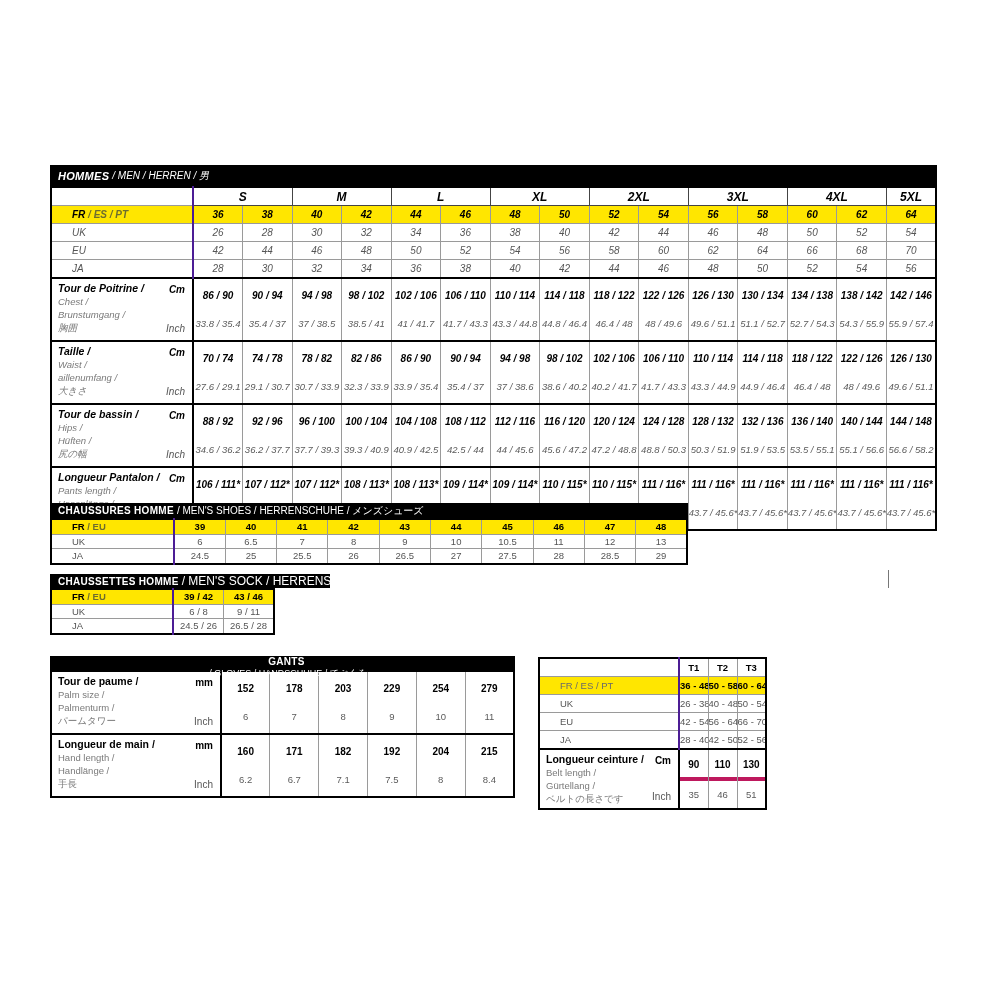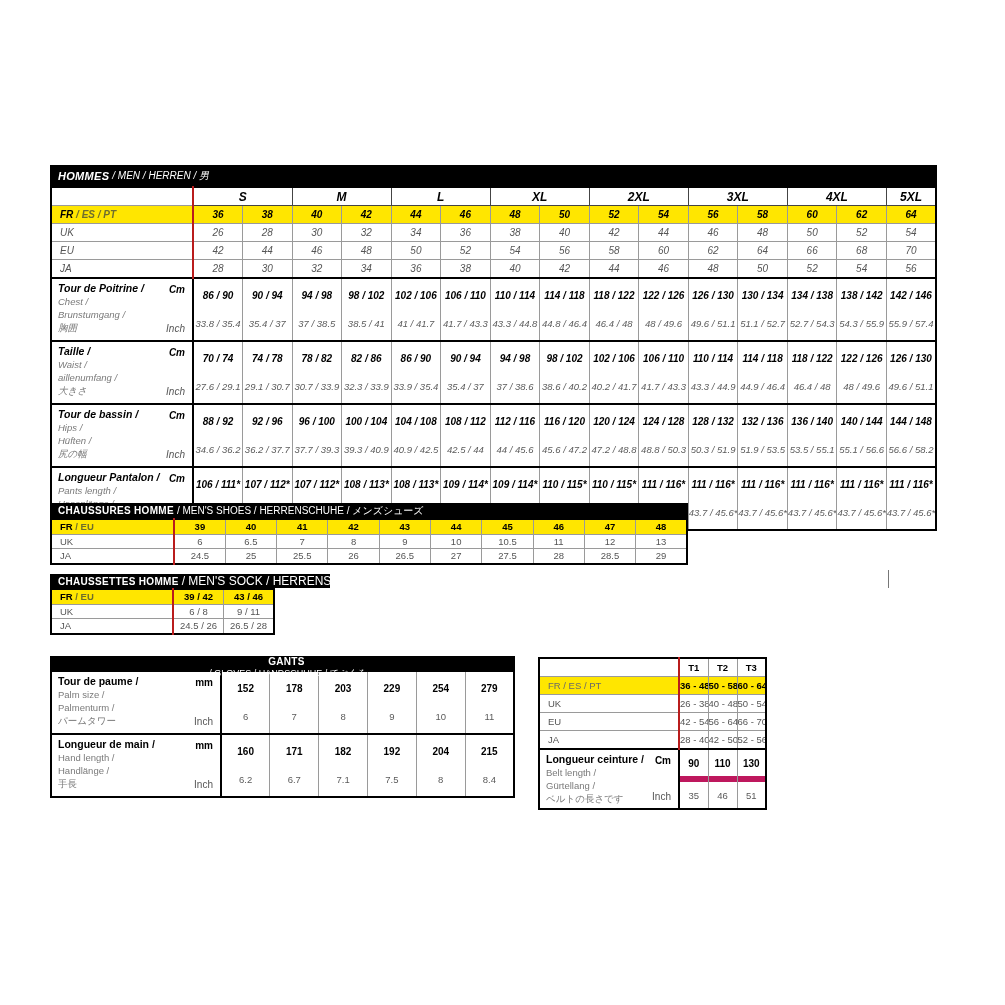--- a/index.html
+++ b/index.html
@@ -16,37 +16,37 @@
   #sec-socks .bar{height:14px;font-size:10px;}
   #sec-socks .bar .r{font-size:12px;}
   #sec-gloves .bar{height:14px;font-size:10px;flex-direction:column;}
   #sec-gloves .bar .r{font-size:9px;}
   #sec-belt .bar{height:14px;font-size:10px;}
   #sec-belt .bar .r{font-size:9px;}
 
   table{border-collapse:collapse;table-layout:fixed;background:#fff;border:2px solid #000;}
   td{border:1px solid #9a9a9a;text-align:center;vertical-align:middle;overflow:hidden;
      white-space:nowrap;padding:0;font-size:10px;color:#555;}
-  td.lab{text-align:left;padding-left:8px;border-right:2px solid #b91c1c;color:#555;}
+  td.lab{text-align:left;padding-left:20px;border-right:2px solid #4c1d95;color:#555;}
   td.group{font-weight:bold;font-size:12px;color:#000;border-color:#444;}
   td.yellow{font-weight:bold;color:#000;}
   td.yellow .rest{color:#6e6e2e;}
   td.glab{color:#6a6a6a;font-weight:normal;}
   tr.thick td{border-top:2px solid #000;}
   td.mlabel{position:relative;text-align:left;vertical-align:top;padding:3px 6px 2px 6px;
             border-right:2px solid #000;}
   .mtitle{font-weight:bold;font-size:10.5px;color:#000;line-height:13px;}
   .msub{font-size:9.5px;color:#7a7a7a;line-height:13px;}
   .unit{position:absolute;right:7px;font-size:10px;}
   .unit.top{top:5px;font-weight:bold;color:#000;}
   .unit.bottom{bottom:6px;color:#555;}
   td.mval .cmv{display:flex;align-items:center;justify-content:center;font-weight:bold;
                font-size:10px;color:#000;}
   td.mval .inv{display:flex;align-items:center;justify-content:center;font-size:9.5px;color:#5a5a5a;}
-  .divided .inv{border-top:6px solid #be185d;}
+  .divided .inv{border-top:4px solid #be185d;}
   td.thead-t{font-weight:bold;font-size:10.5px;color:#000;}
   .tick{position:absolute;left:888px;top:570px;width:1px;height:18px;background:#777;}
 
   
   #hommes-table td{height:17px;}
   #hommes-table td.mlabel, #hommes-table td.mval{height:56px;}
   #hommes-table .cmv,#hommes-table .inv{height:28px;}
   #shoes-table td, #socks-table td{height:13.5px;font-size:9.5px;}
   #gloves-table td{height:15px;}
   #gloves-table td.mlabel,#gloves-table td.mval{height:56px;}

